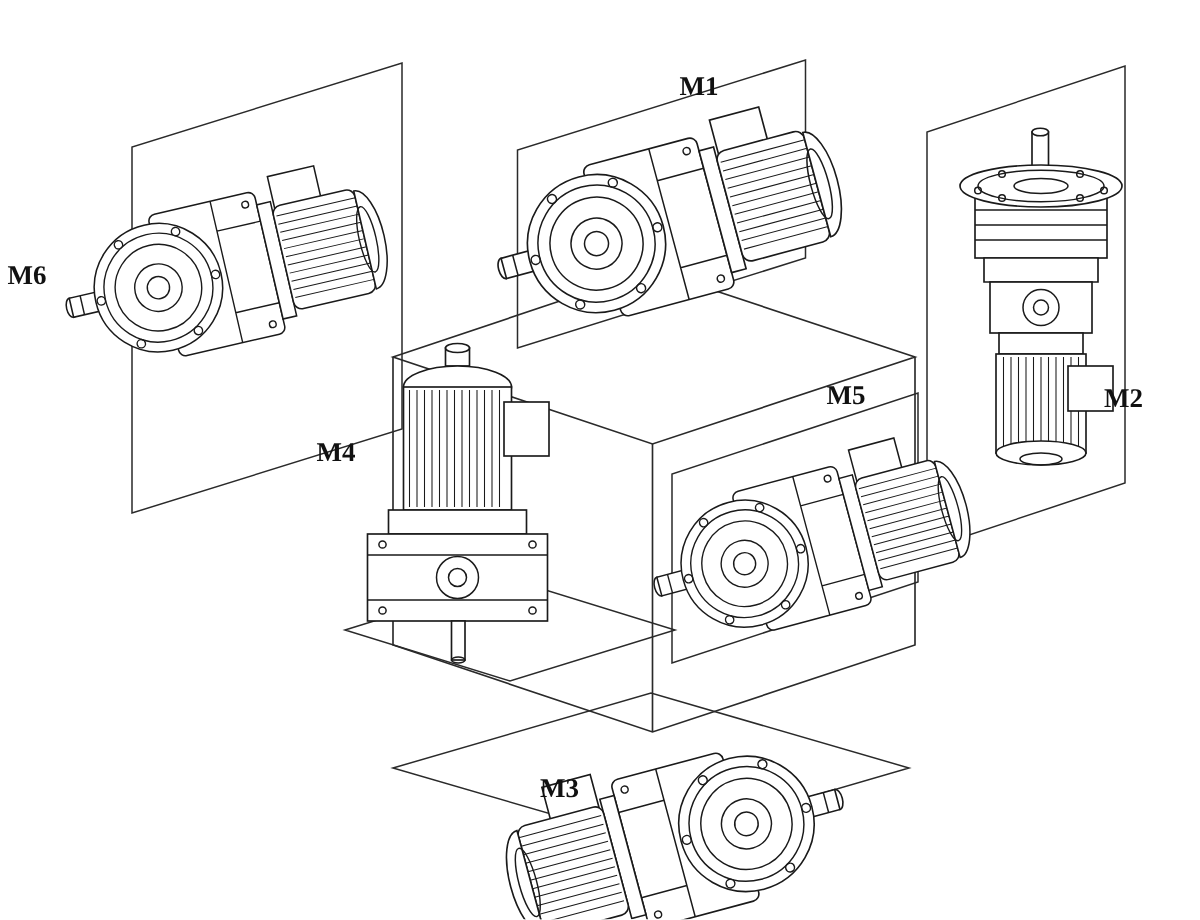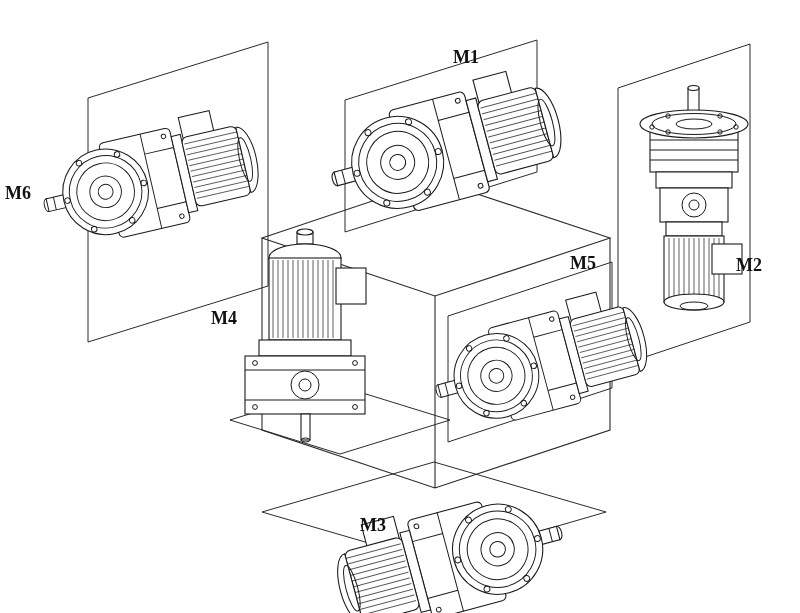--- a/index.html
+++ b/index.html
@@ -121,17 +121,17 @@
       <circle class="ln" cx="255" cy="407" r="2.4"></circle>
       <circle class="ln" cx="355" cy="407" r="2.4"></circle>
       <rect class="fw" x="301" y="414" width="9" height="26"></rect>
       <ellipse class="ln" cx="305.5" cy="440" rx="4.5" ry="2"></ellipse>
     </g>
   </svg>
 
   <div class="lbl" style="left:453px;top:48px">M1</div>
   <div class="lbl" style="left:736px;top:256px">M2</div>
   <div class="lbl" style="left:360px;top:516px">M3</div>
-  <div class="lbl" style="left:211px;top:309px">M4</div>
-  <div class="lbl" style="left:570px;top:254px">M5</div>
-  <div class="lbl" style="left:5px;top:184px">M6</div>
+  <div class="lbl" style="left:211px;top:292px">M4</div>
+  <div class="lbl" style="left:551px;top:254px">M5</div>
+  <div class="lbl" style="left:5px;top:174px">M6</div>
 
 </div>
 
 </body></html>

